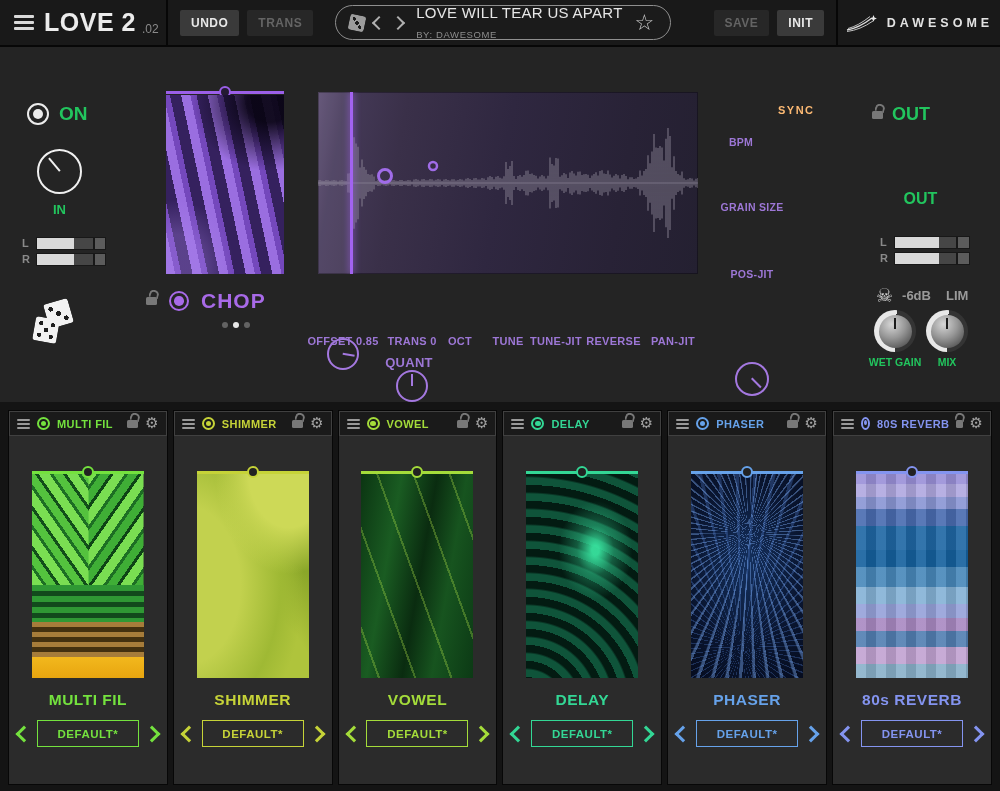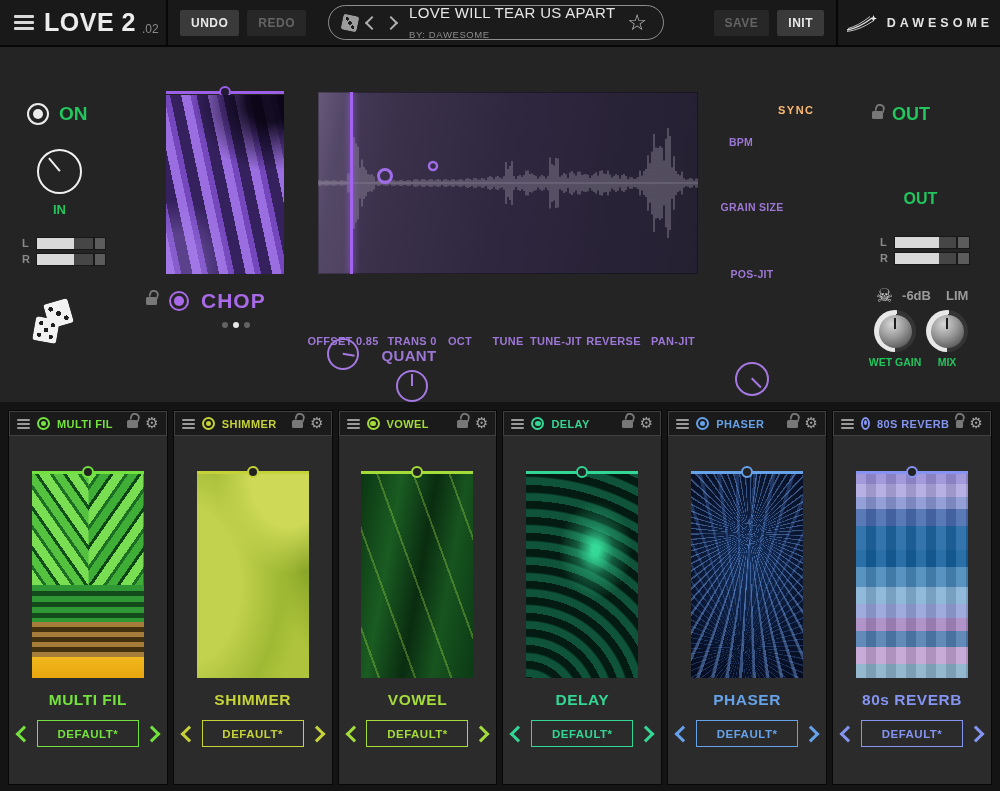--- a/index.html
+++ b/index.html
@@ -159,21 +159,21 @@
       <span class="burger">
           <i></i>
           <i></i>
           <i></i>
         </span>
       <span class="logo">LOVE 2</span>
       <span class="ver">.02</span>
     </div>
     <div class="tb-center">
       <button class="tbtn lit">UNDO</button>
-      <button class="tbtn dim">REDO</button>
+      <button class="tbtn dim">TRANS</button>
       <div class="pill">
         <span class="die gray" style="width:16px;height:16px;transform:rotate(12deg);
               background-image:radial-gradient(circle 1.8px at 28% 28%,#1b1b1b 98%,transparent),
                                radial-gradient(circle 1.8px at 72% 72%,#1b1b1b 98%,transparent),
                                radial-gradient(circle 1.8px at 50% 50%,#1b1b1b 98%,transparent);"></span>
         <span class="chev l"></span>
         <span class="chev r"></span>
         <span class="pr-text">
           <div class="pr-title">LOVE WILL TEAR US APART</div>
           <div class="pr-by">BY: DAWESOME</div>
@@ -287,21 +287,21 @@
         <span class="ptr"></span>
       </div>
 
     <div class="abs plabel" style="left:298px;top:286px;width:90px;font-size:11px;">OFFSET 0.85</div>
     <div class="abs plabel" style="left:367px;top:286px;width:90px;font-size:11px;">TRANS 0</div>
     <div class="abs plabel" style="left:415px;top:286px;width:90px;font-size:11px;">OCT</div>
     <div class="abs plabel" style="left:463px;top:286px;width:90px;font-size:11px;">TUNE</div>
     <div class="abs plabel" style="left:511px;top:286px;width:90px;font-size:11px;">TUNE-JIT</div>
     <div class="abs plabel" style="left:579px;top:286px;width:69px;font-size:11px;">REVERSE</div>
     <div class="abs plabel" style="left:628px;top:286px;width:90px;font-size:11px;">PAN-JIT</div>
-    <div class="abs plabel" style="left:364px;top:298px;width:90px;font-size:15px;">QUANT</div>
+    <div class="abs plabel" style="left:364px;top:306px;width:90px;font-size:13px;">QUANT</div>
 
     <div class="abs knob kpurple" style="left:735px;top:44px;width:34px;height:34px;--a:135deg;">
         <span class="ptr"></span>
       </div>
     <div class="abs sync-lbl" style="left:778px;top:55px;">SYNC</div>
     <div class="abs plabel" style="left:696px;top:87px;width:90px;font-size:10.5px;">BPM</div>
     <div class="abs knob kpurple" style="left:735px;top:110px;width:34px;height:34px;--a:70deg;">
         <span class="ptr"></span>
       </div>
     <div class="abs plabel" style="left:707px;top:152px;width:90px;font-size:10.5px;">GRAIN SIZE</div>

